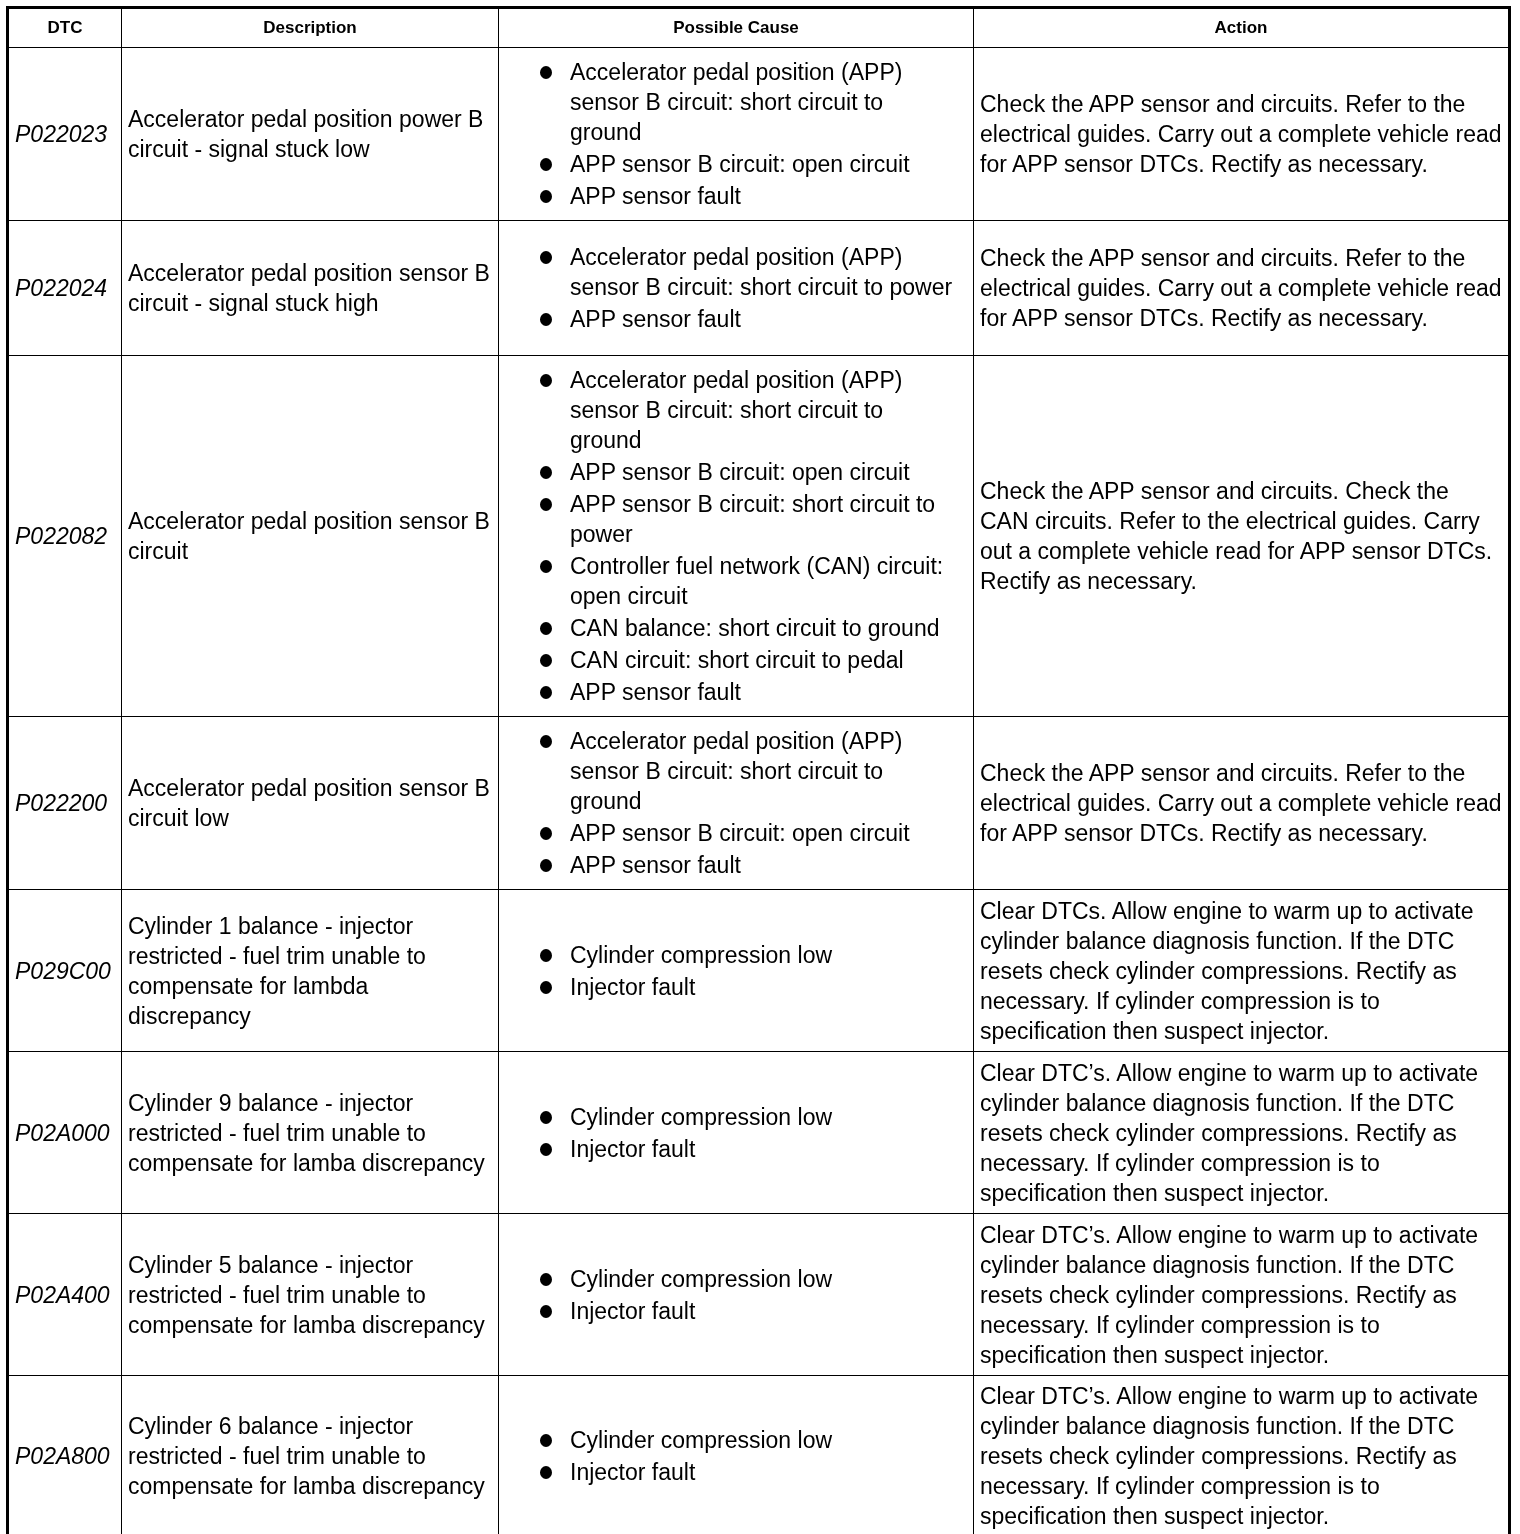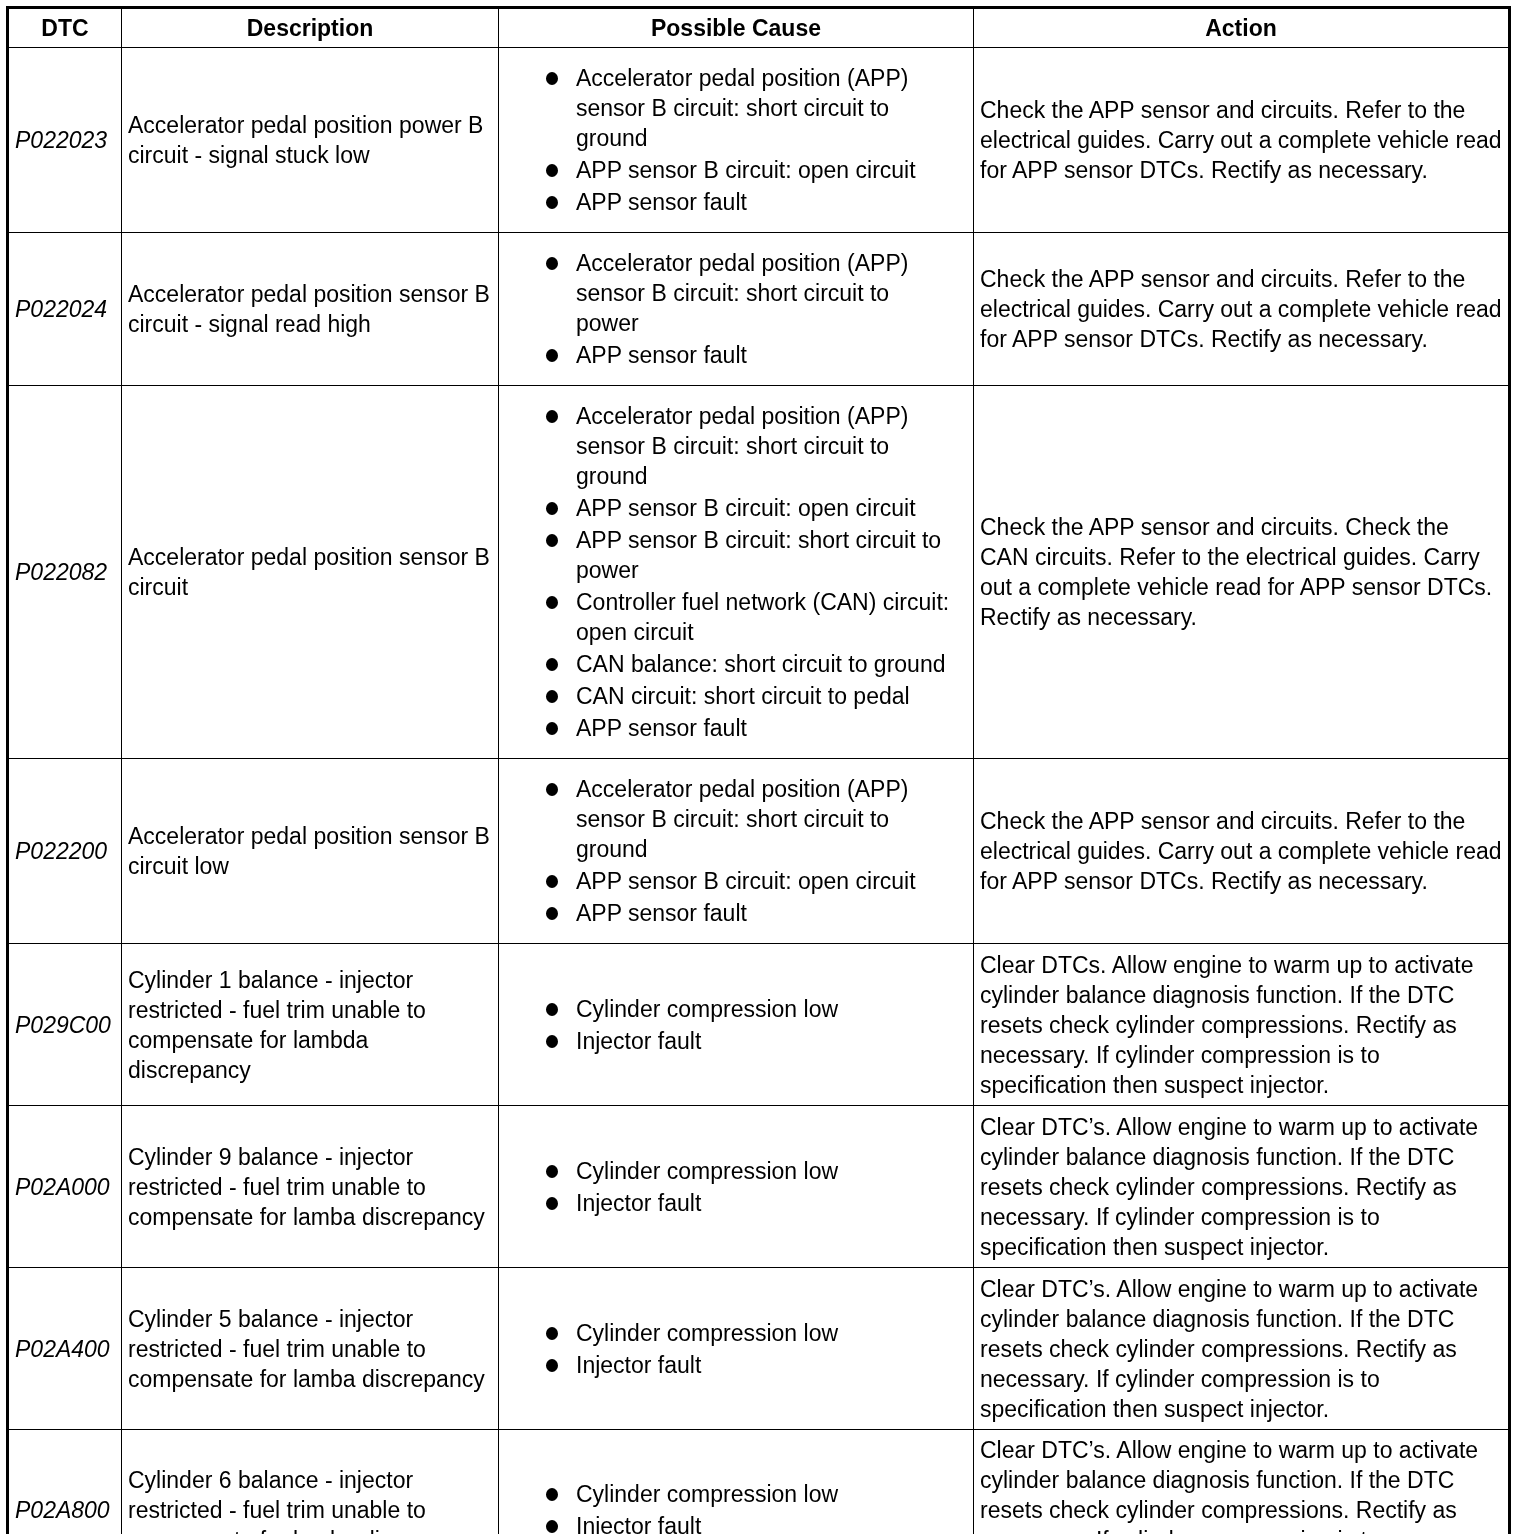--- a/index.html
+++ b/index.html
@@ -6,27 +6,27 @@
   body { width: 1520px; height: 1534px; position: relative; font-family: "Liberation Sans", sans-serif; color: #000; }
   table.dtc {
     position: absolute; left: 6px; top: 6px;
     width: 1502px; border-collapse: collapse;
     border: 3px solid #000; table-layout: fixed;
     font-size: 23px; line-height: 30px;
   }
   table.dtc th, table.dtc td {
     border: 1.5px solid #000; padding: 0 6px; vertical-align: middle; text-align: left;
   }
-  table.dtc th { font-weight: bold; text-align: center; height: 38px; font-size: 23px; }
+  table.dtc th { font-weight: bold; text-align: center; height: 38px; font-size: 17px; }
   col.c1 { width: 114px; }
   col.c2 { width: 377px; }
   col.c3 { width: 475px; }
   col.c4 { width: 536px; }
   td.code { padding: 0 4px; white-space: nowrap; font-style: italic; }
-  ul.causes { list-style: none; margin: 15px; padding: 0 0 0 16px; }
+  ul.causes { list-style: none; margin: 9px; padding: 0 0 0 16px; }
   ul.causes li { position: relative; padding-left: 40px; margin: 2px 0; }
   ul.causes li .bullet {
     position: absolute; left: 10px; top: 9px; width: 12px; height: 13px;
     border-radius: 50%; background: #000;
   }
 </style>
 </head>
 <body>
 
 <table class="dtc">
@@ -52,21 +52,21 @@
           <ul class="causes">
             <li><span class="bullet"></span><span>Accelerator pedal position (APP) sensor B circuit: short circuit to ground</span></li>
             <li><span class="bullet"></span><span>APP sensor B circuit: open circuit</span></li>
             <li><span class="bullet"></span><span>APP sensor fault</span></li>
           </ul>
         </td>
     <td>Check the APP sensor and circuits. Refer to the electrical guides. Carry out a complete vehicle read for APP sensor DTCs. Rectify as necessary.</td>
   </tr>
       <tr style="height: 135px;">
     <td class="code">P022024</td>
-    <td>Accelerator pedal position sensor B circuit - signal read high</td>
+    <td>Accelerator pedal position sensor B circuit - signal stuck high</td>
     <td>
           <ul class="causes">
             <li><span class="bullet"></span><span>Accelerator pedal position (APP) sensor B circuit: short circuit to power</span></li>
             <li><span class="bullet"></span><span>APP sensor fault</span></li>
           </ul>
         </td>
     <td>Check the APP sensor and circuits. Refer to the electrical guides. Carry out a complete vehicle read for APP sensor DTCs. Rectify as necessary.</td>
   </tr>
       <tr style="height: 360px;">
     <td class="code">P022082</td>

